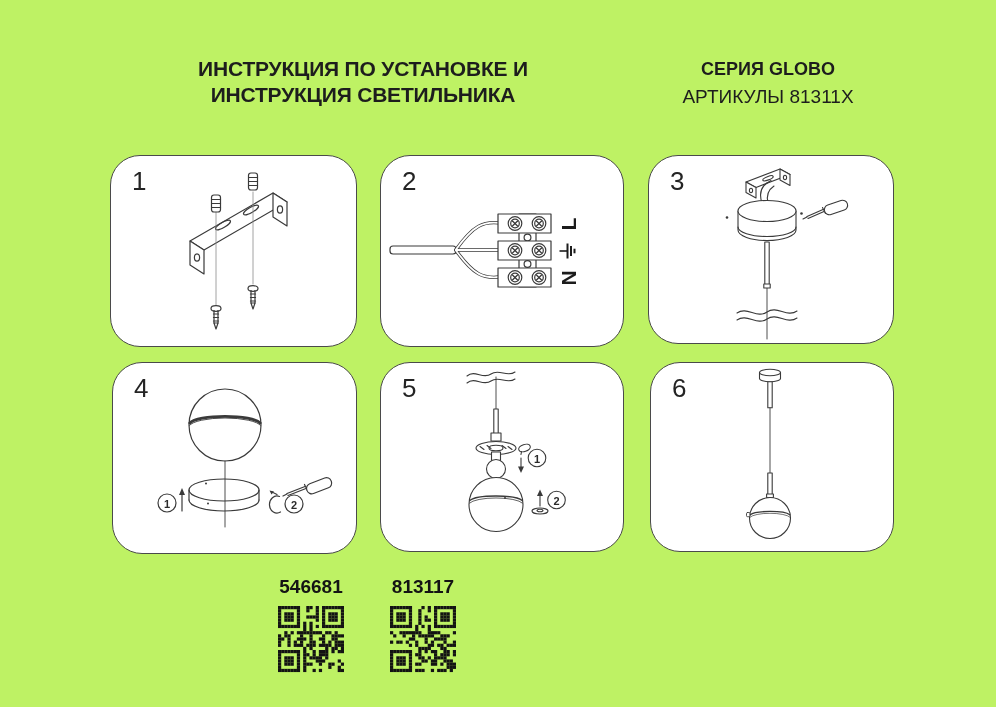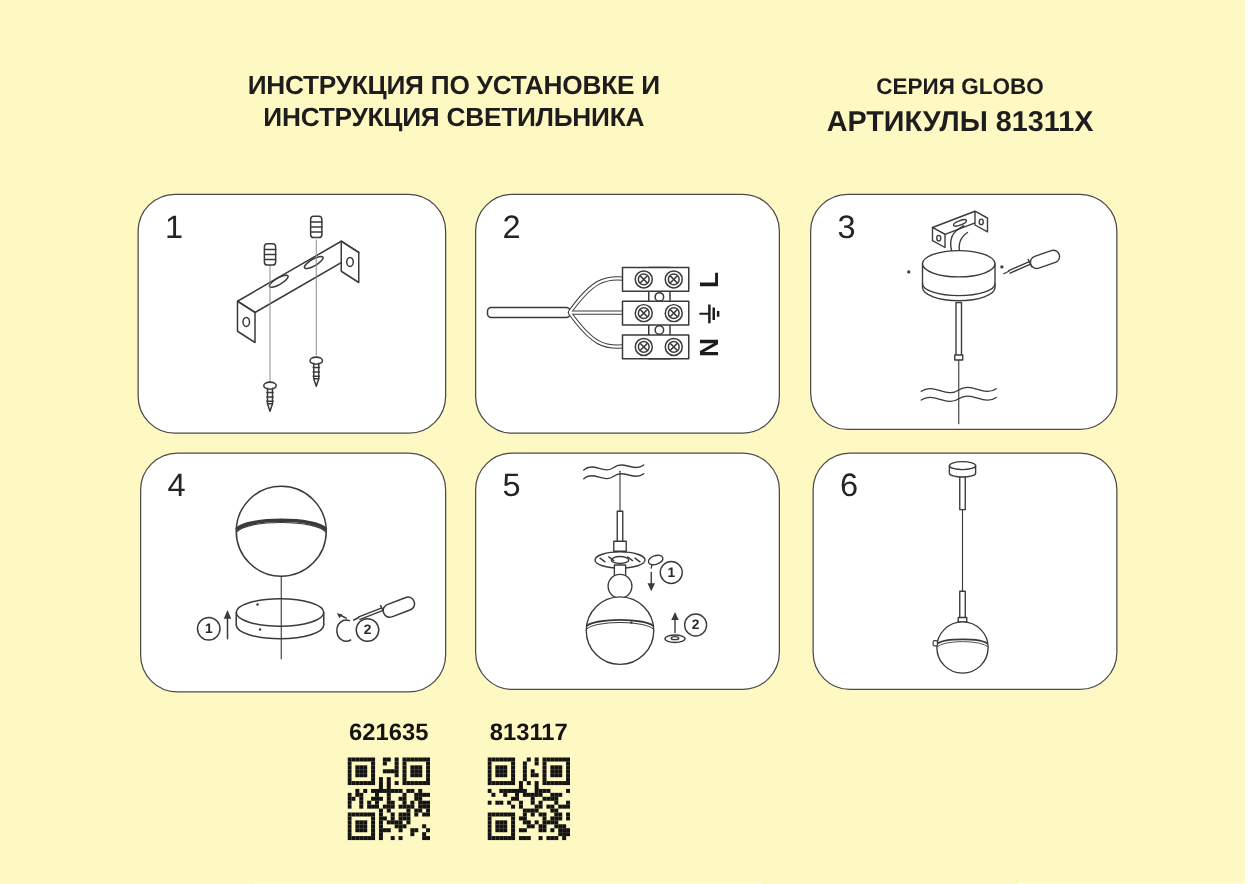--- a/index.html
+++ b/index.html
@@ -1,23 +1,23 @@
 <!DOCTYPE html>
 <html><head>
 <meta charset="utf-8">
 <style>
   html,body{margin:0;padding:0;background:#fff;}
-  #page{position:relative;width:996px;height:707px;background:#fef9c3;overflow:hidden;
+  #page{position:relative;width:996px;height:707px;background:#bef264;overflow:hidden;
         font-family:"Liberation Sans",sans-serif;color:#1f1f1f;}
   .abs{position:absolute;}
   #title-block{left:153px;top:56px;width:420px;text-align:center;
                font-weight:bold;font-size:21px;line-height:26px;letter-spacing:-0.2px;color:#1d1d1d;}
   #series-block{left:655px;top:60px;width:226px;text-align:center;color:#1d1d1d;}
   #series-line{font-weight:bold;font-size:18px;line-height:18px;}
-  #articles-line{font-weight:bold;font-size:23px;line-height:20px;margin-top:9px;}
+  #articles-line{font-weight:normal;font-size:19px;line-height:20px;margin-top:9px;}
   .panel{position:absolute;width:245px;height:190px;border:1.4px solid #4a4a4a;border-radius:30px;background:#fff;}
   .panel svg{position:absolute;left:0;top:0;width:100%;height:100%;}
   .panel-number{position:absolute;left:21px;top:10px;font-size:26px;font-weight:400;color:#242424;}
   .qr-label{position:absolute;width:70px;text-align:center;font-weight:bold;font-size:19px;color:#141414;}
   .qr-svg{position:absolute;width:66px;height:70px;}
   .step-text{font:bold 11px "Liberation Sans",sans-serif;fill:#2a2a2a;}
   .term-text{font:bold 21px "Liberation Sans",sans-serif;fill:#1c1c1c;}
 </style>
 </head>
 <body>
@@ -276,21 +276,21 @@
         <rect x="115.6" y="131" width="6.8" height="3.6" fill="#fff"></rect>
         <circle cx="119" cy="155" r="20.5" fill="#fff"></circle>
         <path d="M99.2,151.8 A20.5 4.5 0 0 1 138.8,151.8" stroke-width="1.3"></path>
         <path d="M99,154.2 A20.5 5 0 0 1 139,154.2" stroke-width="0.7"></path>
         <rect x="95.5" y="149.5" width="3.4" height="4.2" rx="1" fill="#fff" stroke-width="0.9"></rect>
       </g>
     </svg>
     <span class="panel-number">6</span>
   </div>
 
-  <div class="qr-label" style="left:276px;top:576px;">621635</div>
+  <div class="qr-label" style="left:276px;top:576px;">546681</div>
   <div class="qr-label" style="left:388px;top:576px;">813117</div>
   <svg class="qr-svg" style="left:278px;top:604px;" viewBox="0 0 21 21">
       <rect x="0" y="0" width="1.02" height="1.02" fill="#131313"></rect>
       <rect x="1" y="0" width="1.02" height="1.02" fill="#131313"></rect>
       <rect x="2" y="0" width="1.02" height="1.02" fill="#131313"></rect>
       <rect x="3" y="0" width="1.02" height="1.02" fill="#131313"></rect>
       <rect x="4" y="0" width="1.02" height="1.02" fill="#131313"></rect>
       <rect x="5" y="0" width="1.02" height="1.02" fill="#131313"></rect>
       <rect x="6" y="0" width="1.02" height="1.02" fill="#131313"></rect>
       <rect x="9" y="0" width="1.02" height="1.02" fill="#131313"></rect>

